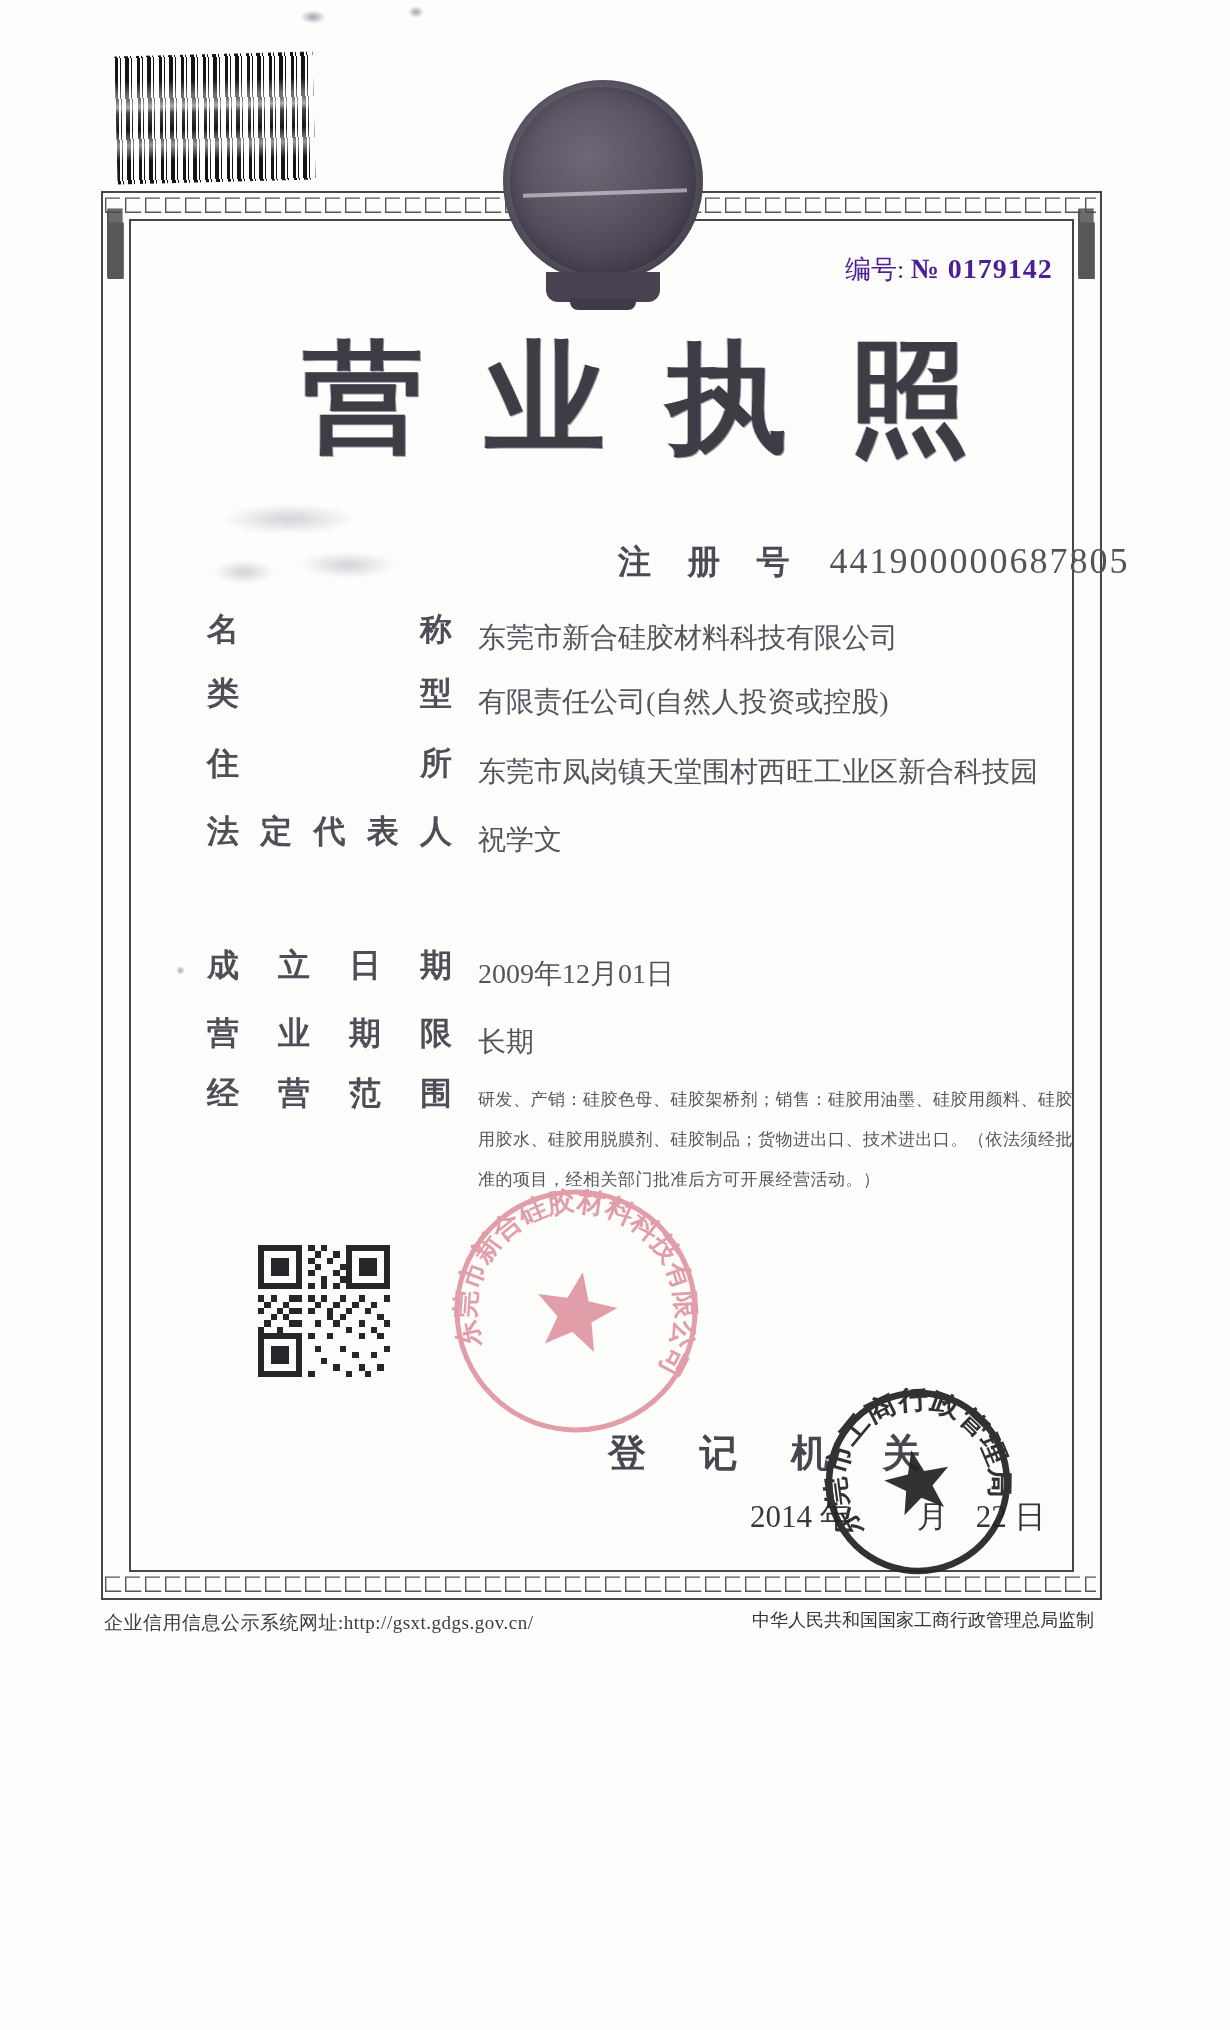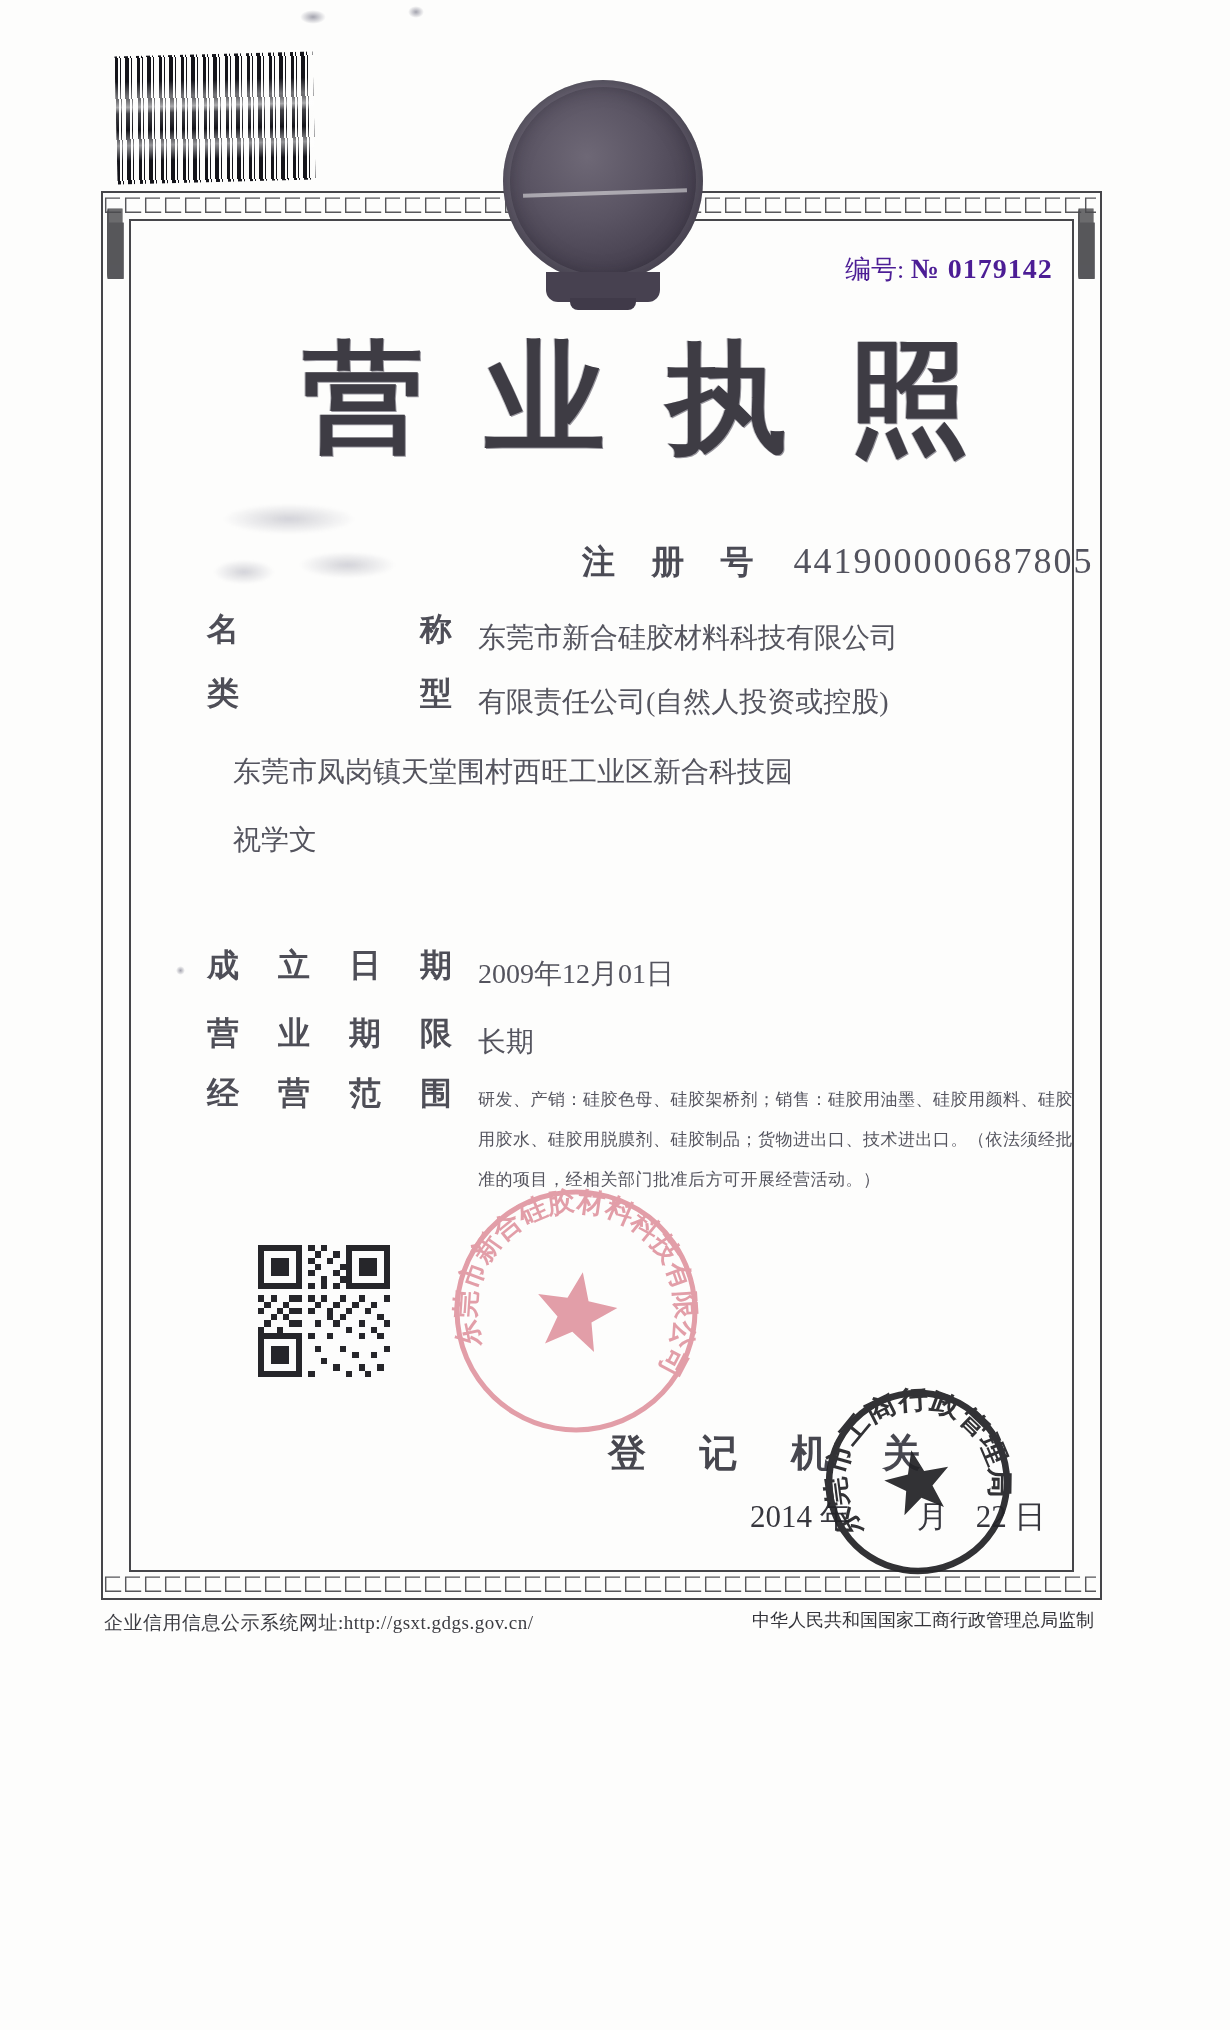--- a/index.html
+++ b/index.html
@@ -40,21 +40,21 @@
           letter-spacing:1px;line-height:26px;white-space:nowrap;}
   .band-left{left:0;} .band-right{right:0;}
 
   
   .serial{left:845px;top:252px;font-size:26px;color:#4c1d95;white-space:nowrap;z-index:4;}
   .serial b{font-family:"Liberation Serif",serif;font-size:28px;letter-spacing:1px;}
   .title{left:135px;top:318px;width:940px;text-align:center;z-index:4;
     font-family:Liberation Sans, sans-serif;font-weight:900;
     font-size:120px;letter-spacing:62px;padding-left:62px;color:#3e3c44;
     text-shadow:1px 1px 0 rgba(70,66,80,.55), -1px 0 0 rgba(70,66,80,.35);}
-  .regline{left:582px;top:540px;display:flex;align-items:baseline;z-index:4;white-space:nowrap;}
+  .regline{left:618px;top:540px;display:flex;align-items:baseline;z-index:4;white-space:nowrap;}
   .regline .rl-label{font-size:33px;font-weight:700;letter-spacing:14px;color:#4b4b55;}
   .regline .rl-value{font-size:36px;color:#53535e;margin-left:26px;letter-spacing:2px;}
 
   
   .row{position:absolute;left:207px;display:flex;align-items:flex-start;z-index:4;}
   .row .lab{width:245px;font-size:32px;font-weight:700;color:#4e4e57;
             text-align:justify;text-align-last:justify;line-height:1.1;flex:none;}
   .row .val{margin-left:26px;width:605px;font-size:28px;color:#54545e;line-height:1.3;padding-top:8px;}
   .row .val.small{font-size:17px;line-height:40px;padding-top:4px;letter-spacing:.5px;}
 
@@ -114,23 +114,25 @@
 
   <div class="row" style="top:612px">
     <div class="lab">名称</div>
     <div class="val">东莞市新合硅胶材料科技有限公司</div>
   </div>
   <div class="row" style="top:676px">
     <div class="lab">类型</div>
     <div class="val">有限责任公司(自然人投资或控股)</div>
   </div>
   <div class="row" style="top:746px">
+    <div class="lab">住所</div>
     <div class="val">东莞市凤岗镇天堂围村西旺工业区新合科技园</div>
   </div>
   <div class="row" style="top:814px">
+    <div class="lab">法定代表人</div>
     <div class="val">祝学文</div>
   </div>
   <div class="row" style="top:948px">
     <div class="lab">成立日期</div>
     <div class="val">2009年12月01日</div>
   </div>
   <div class="row" style="top:1016px">
     <div class="lab">营业期限</div>
     <div class="val">长期</div>
   </div>

